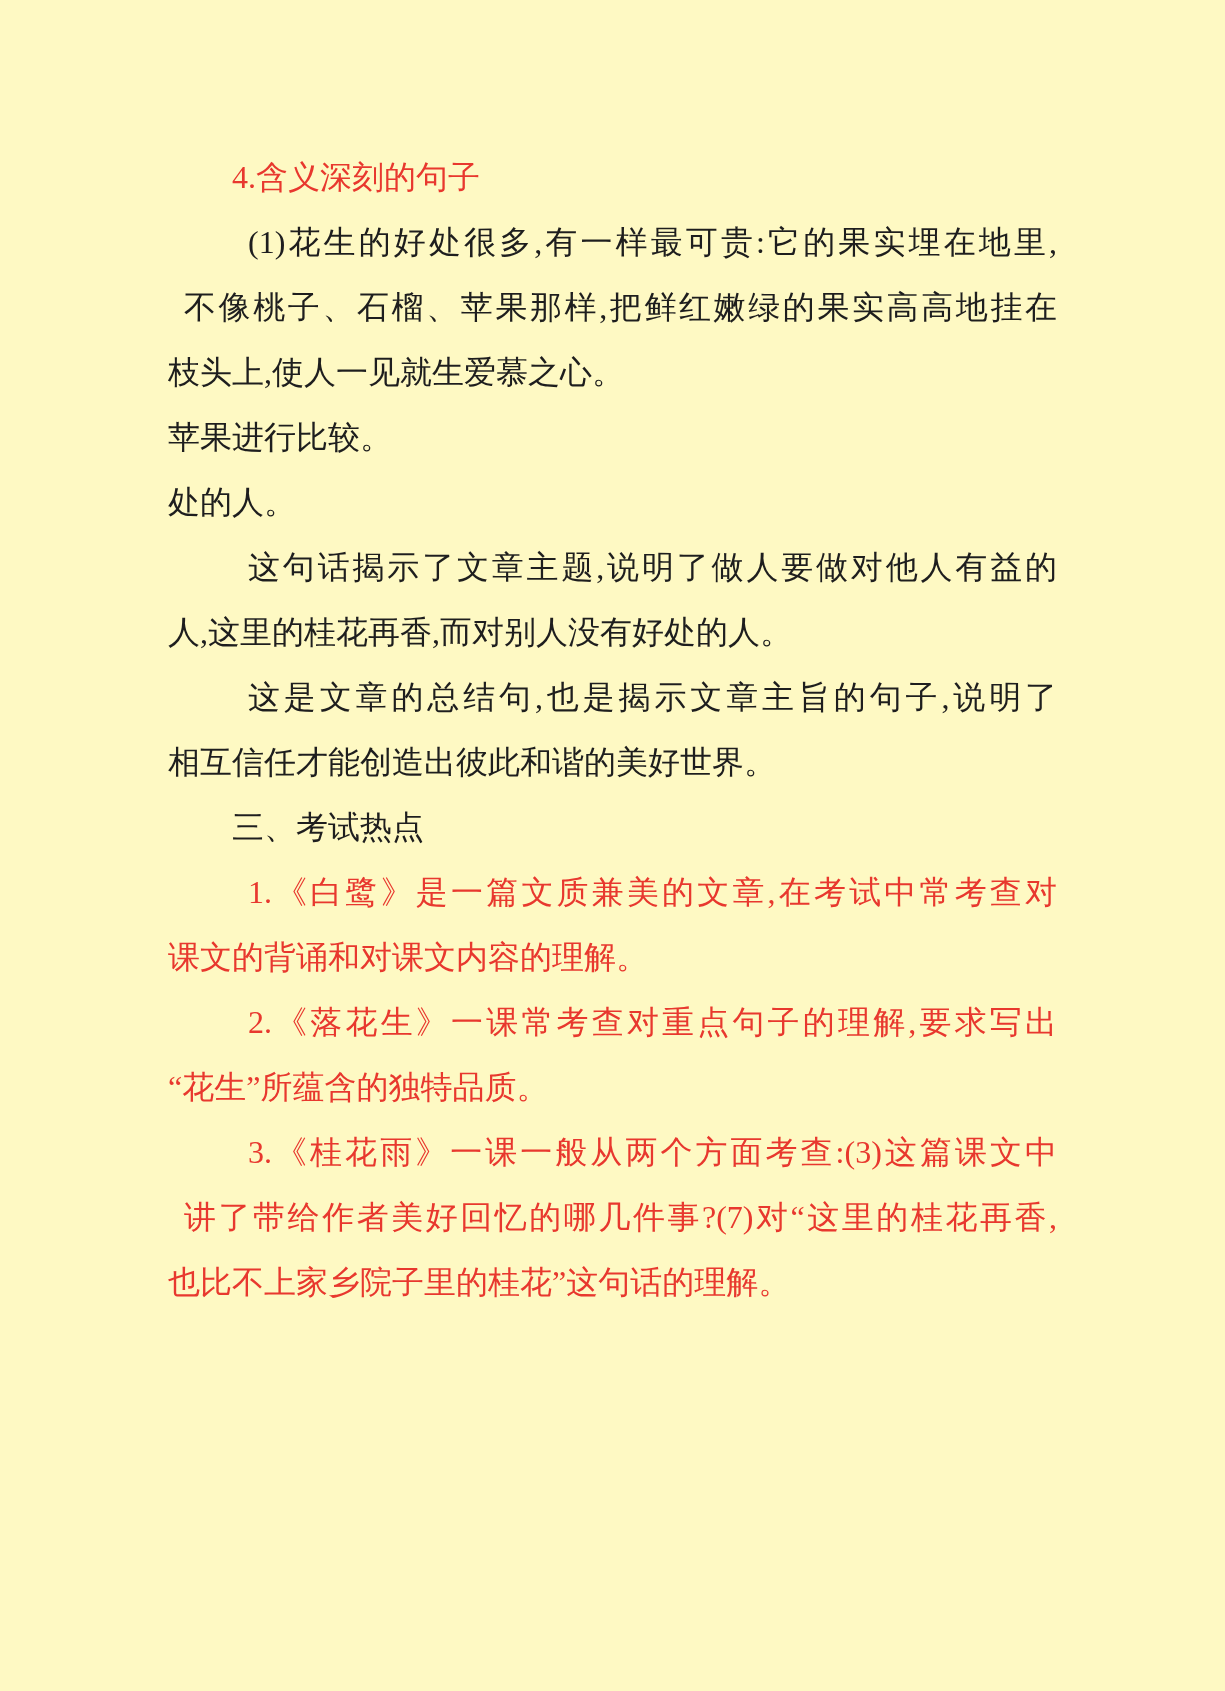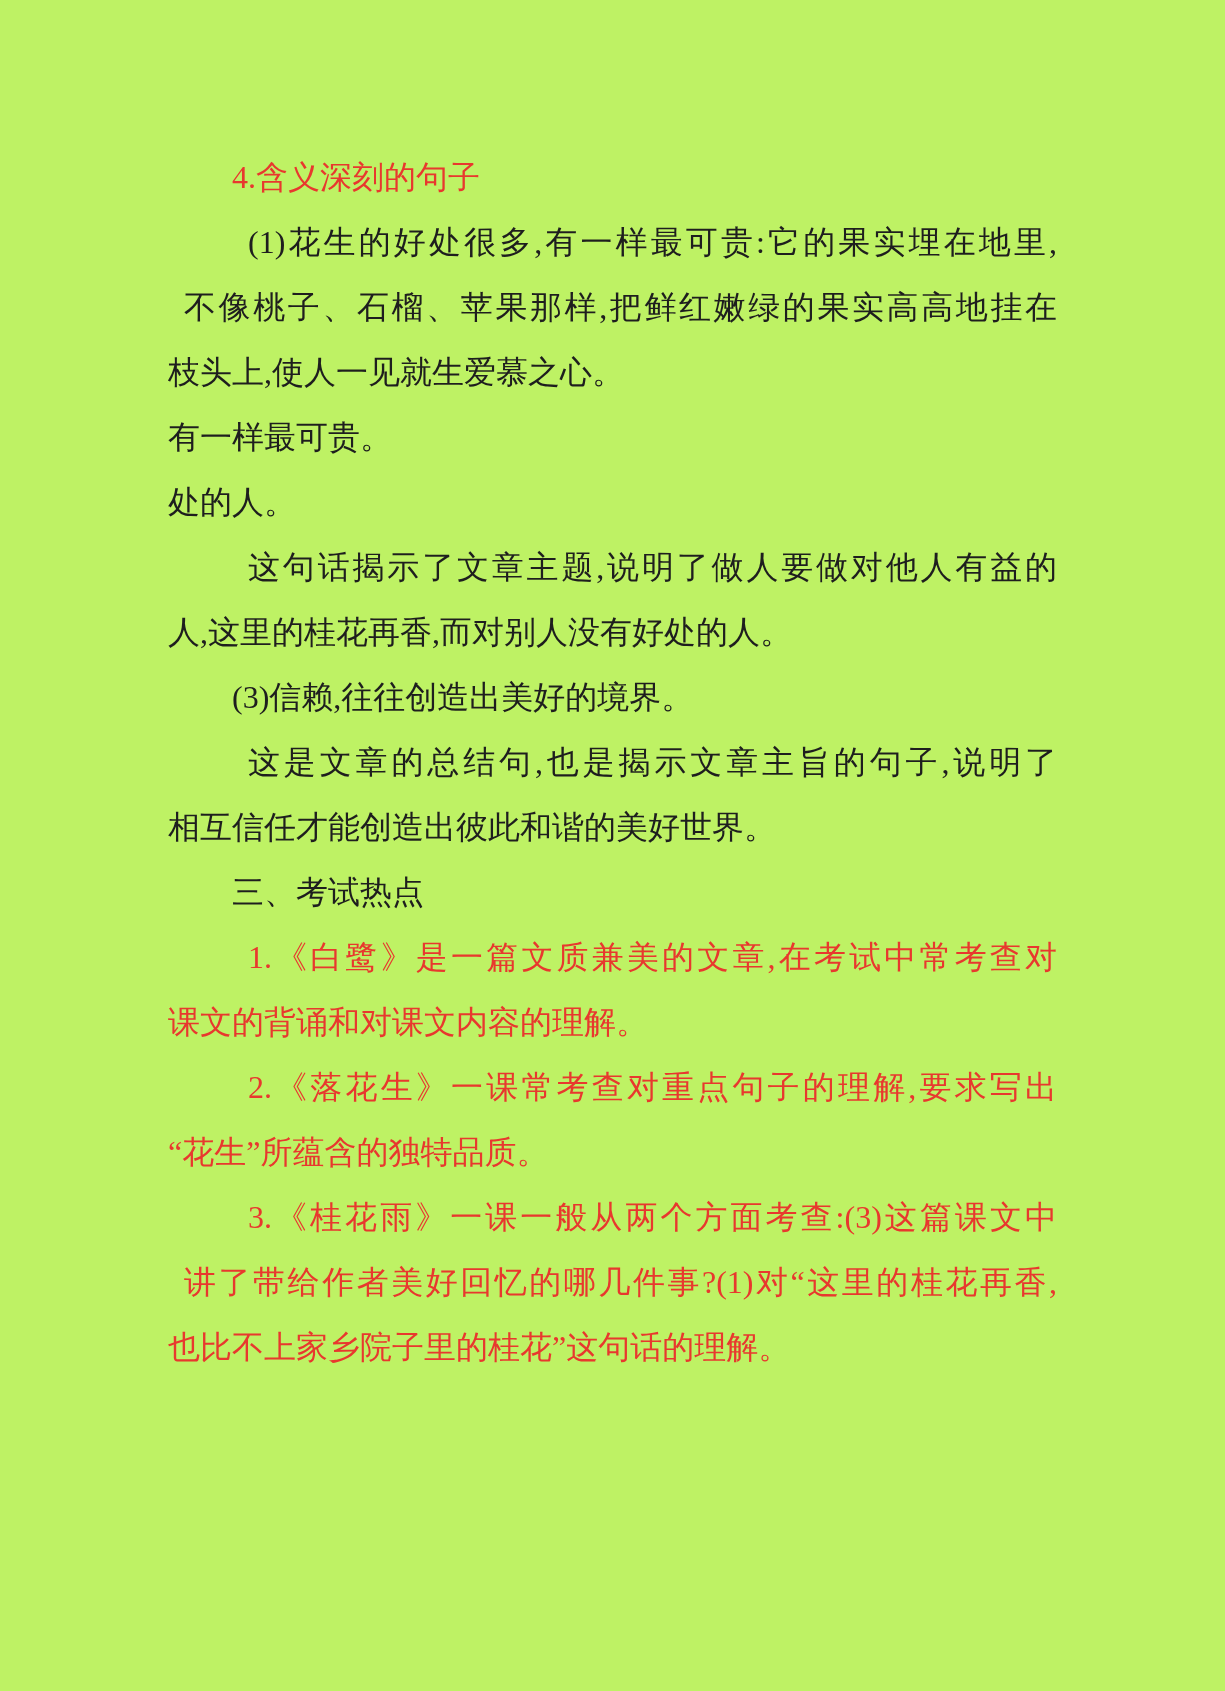--- a/index.html
+++ b/index.html
@@ -39,35 +39,34 @@
     white-space: normal;
     text-align: justify;
     text-align-last: justify;
     word-break: break-all;
     margin-left: 16px;
   }
 </style>
 </head>
 <body>
 
-<div class="page" style="background: #bef264;">
+<div class="page" style="background: #fef9c3;">
   <div class="doc-body">
       <div class="line red indent">4.含义深刻的句子</div>
       <div class="line indent full">(1)花生的好处很多,有一样最可贵:它的果实埋在地里,</div>
       <div class="line full">不像桃子、石榴、苹果那样,把鲜红嫩绿的果实高高地挂在</div>
       <div class="line">枝头上,使人一见就生爱慕之心。</div>
-      <div class="line">有一样最可贵。</div>
+      <div class="line">苹果进行比较。</div>
       <div class="line">处的人。</div>
       <div class="line indent full">这句话揭示了文章主题,说明了做人要做对他人有益的</div>
       <div class="line">人,这里的桂花再香,而对别人没有好处的人。</div>
-      <div class="line indent">(3)信赖,往往创造出美好的境界。</div>
       <div class="line indent full">这是文章的总结句,也是揭示文章主旨的句子,说明了</div>
       <div class="line">相互信任才能创造出彼此和谐的美好世界。</div>
       <div class="line indent">三、考试热点</div>
       <div class="line red indent full">1.《白鹭》是一篇文质兼美的文章,在考试中常考查对</div>
       <div class="line red">课文的背诵和对课文内容的理解。</div>
       <div class="line red indent full">2.《落花生》一课常考查对重点句子的理解,要求写出</div>
       <div class="line red">“花生”所蕴含的独特品质。</div>
       <div class="line red indent full">3.《桂花雨》一课一般从两个方面考查:(3)这篇课文中</div>
-      <div class="line red full">讲了带给作者美好回忆的哪几件事?(1)对“这里的桂花再香,</div>
+      <div class="line red full">讲了带给作者美好回忆的哪几件事?(7)对“这里的桂花再香,</div>
       <div class="line red">也比不上家乡院子里的桂花”这句话的理解。</div>
     </div>
 </div>
 
 </body></html>

